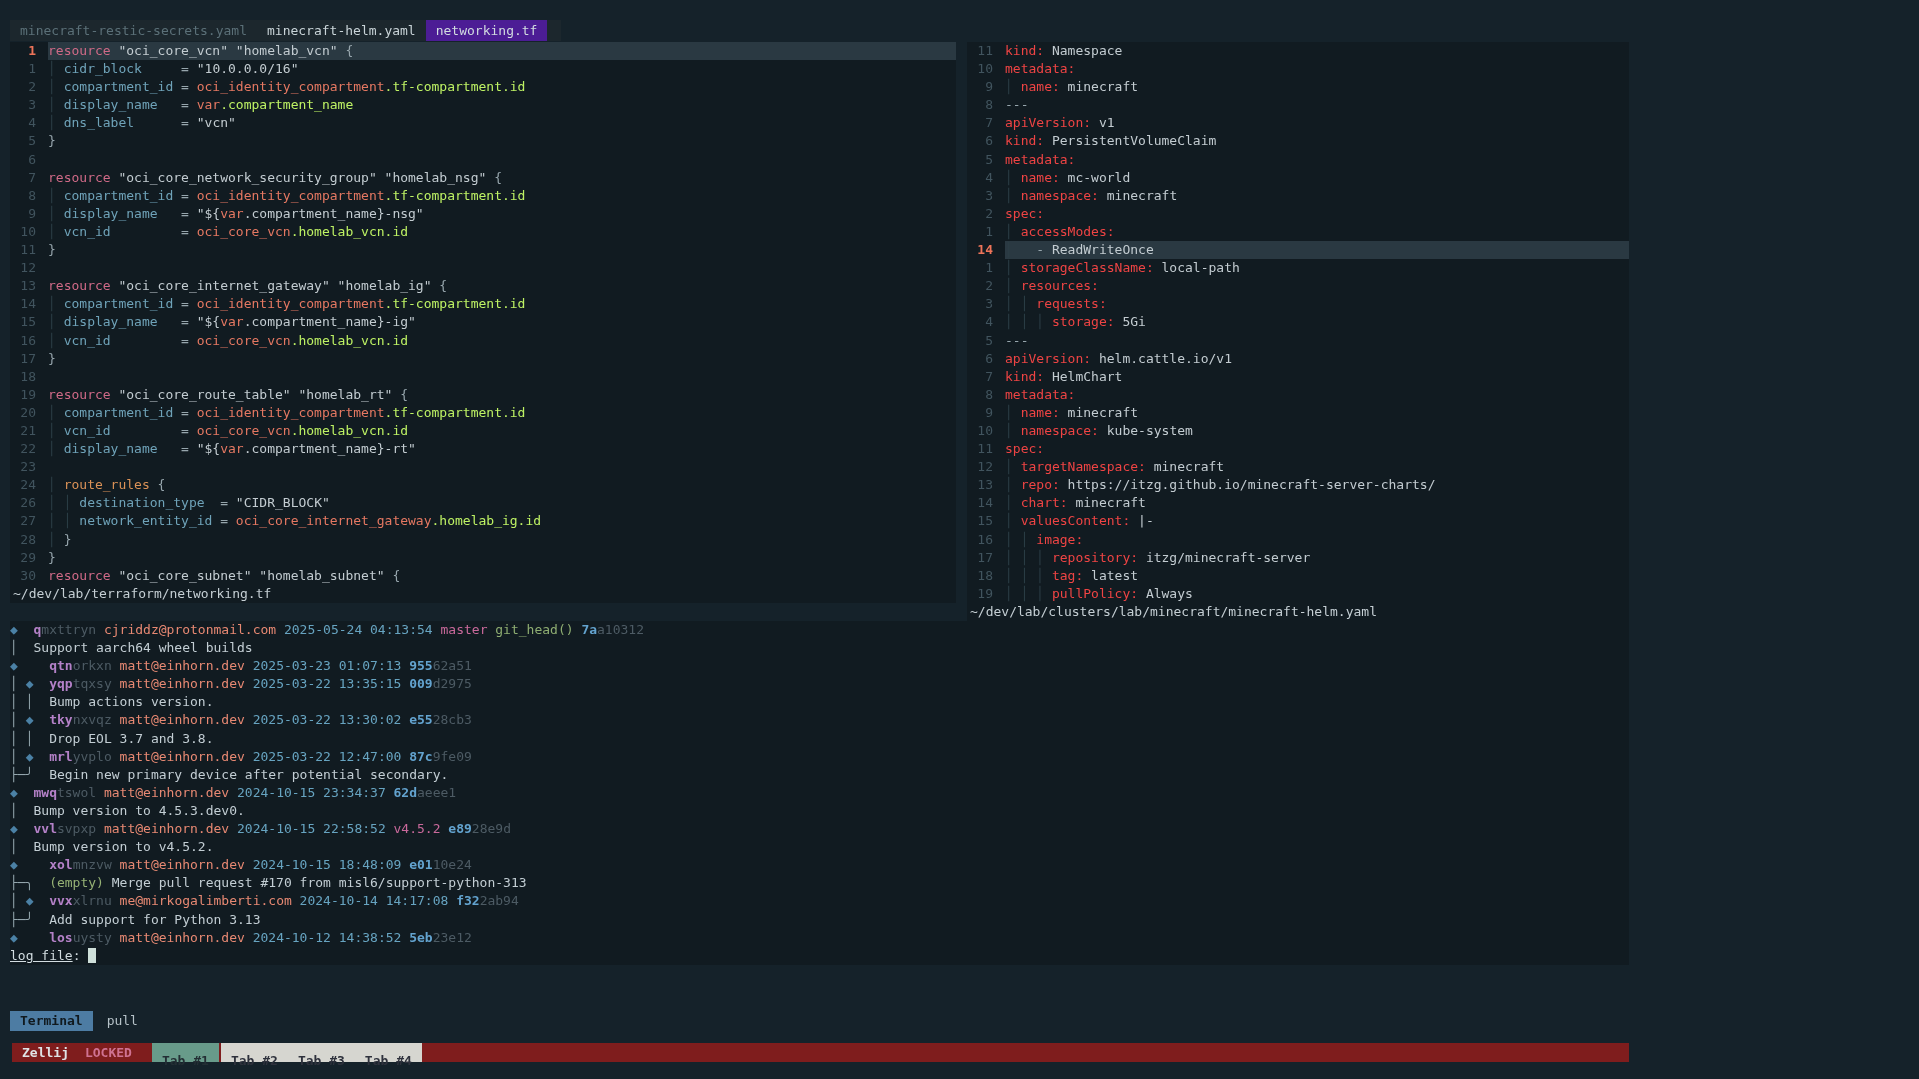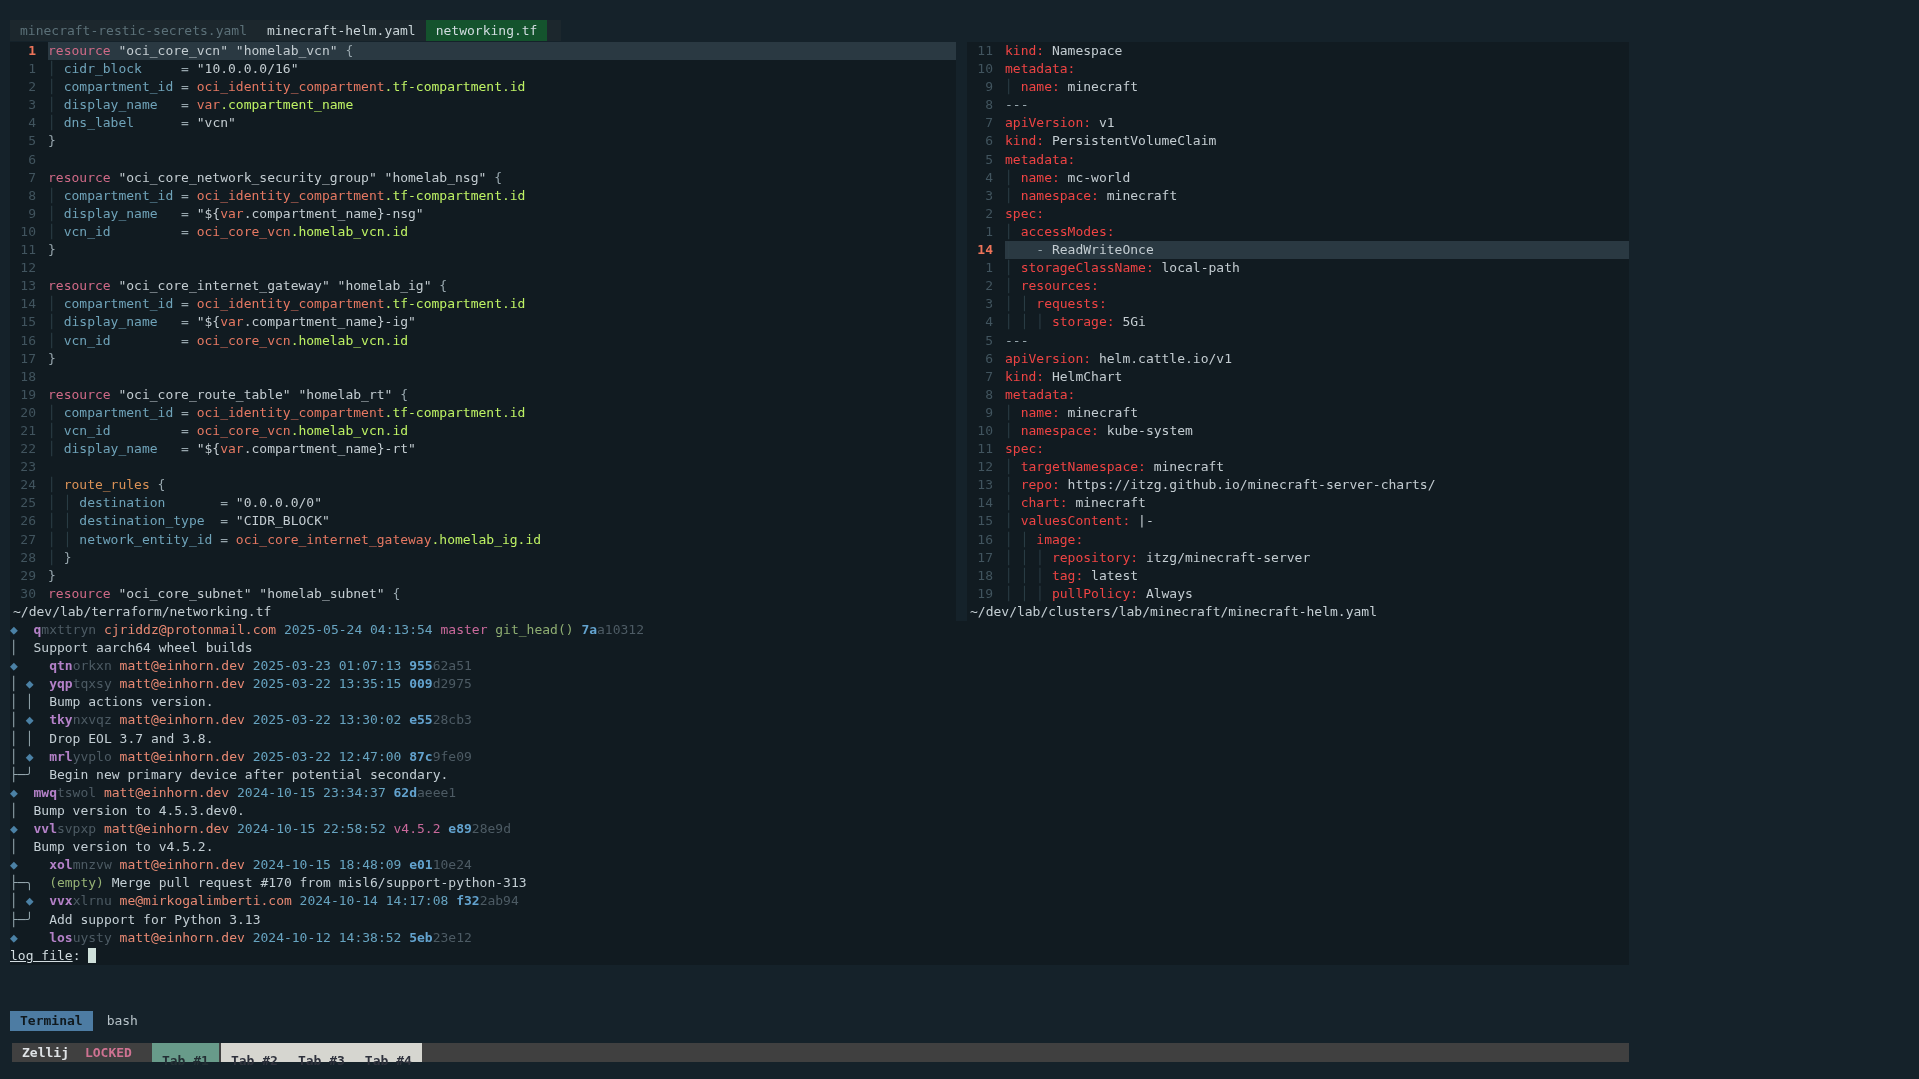--- a/index.html
+++ b/index.html
@@ -5,21 +5,21 @@
   html,body{margin:0;padding:0;background:#15222a;}
   .screen{position:relative;width:1629px;height:1079px;overflow:hidden;
           background:#15222a;
           font-family:"DejaVu Sans Mono","Liberation Mono",monospace;
           font-size:13px;line-height:18.1px;color:#c3ced4;}
   
   .bufferline{position:absolute;left:10px;top:20px;height:21px;line-height:21px;
               display:flex;background:#1c272d;}
   .btab{padding:0 10px;color:#c9d4d8;white-space:pre;}
   .btab.dim{color:#5b7078;}
-  .btab.active{background:#14532d;color:#d2dce0;}
+  .btab.active{background:#4c1d95;color:#d2dce0;}
   .bl-cap{width:14px;background:#1c272d;}
   
   .pane{position:absolute;top:42px;background:#111b21;}
   .pane.left{left:10px;width:946px;}
   .pane.right{left:967px;width:936px;}
   .row{display:flex;height:18.1px;white-space:pre;}
   .gutter{flex:none;width:26px;text-align:right;padding-right:12px;}
   .content{flex:1;min-width:0;}
   .hl .content{background:#2a3942;}
   .ln{color:#41545e;}
@@ -55,21 +55,21 @@
   .prompt{color:#d3dde1;}
   .prompt-u{color:#d3dde1;text-decoration:underline;}
   .cursor{background:#cfe0da;color:#cfe0da;}
   
   .mode-row{position:absolute;left:10px;top:1011px;height:20px;line-height:20px;
             display:flex;align-items:center;white-space:pre;}
   .mode-chip{background:#4d7ca3;color:#10191e;font-weight:bold;padding:0 10px;}
   .shell{color:#b6c2c8;margin-left:14px;}
   
   .zbar{position:absolute;left:12px;top:1043px;width:1891px;height:19px;line-height:19px;
-        background:#404040;display:flex;align-items:stretch;white-space:pre;text-align:center;}
+        background:#7f1d1d;display:flex;align-items:stretch;white-space:pre;text-align:center;}
   .zapp{color:#dfe3e6;font-weight:bold;margin:0 16px 0 10px;}
   .zmode{color:#cf7292;font-weight:bold;margin-right:20px;}
   .ztab{padding:8px 10px;font-weight:bold;}
   .ztab.active{background:#689b8a;color:#232e34;margin-right:2px;}
   .ztab-group{background:#d6d6d0;color:#2e313c;display:flex;}
   .ztab-group .ztab{color:#2e313c;}
 </style>
 </head>
 <body>
 
@@ -102,21 +102,20 @@
         <div class="row"><span class="gutter"><span class="ln">15</span></span><span class="content"><span class="guide">│ </span><span class="attr">display_name</span><span class="punct">   = </span><span class="str">"${</span><span class="ref">var</span><span class="str">.compartment_name}-ig"</span></span></div>
         <div class="row"><span class="gutter"><span class="ln">16</span></span><span class="content"><span class="guide">│ </span><span class="attr">vcn_id</span><span class="punct">         = </span><span class="ref">oci_core_vcn</span><span class="mem">.homelab_vcn.id</span></span></div>
         <div class="row"><span class="gutter"><span class="ln">17</span></span><span class="content"><span class="punct">}</span></span></div>
         <div class="row"><span class="gutter"><span class="ln">18</span></span><span class="content"></span></div>
         <div class="row"><span class="gutter"><span class="ln">19</span></span><span class="content"><span class="kw">resource</span><span class="str"> "oci_core_route_table" "homelab_rt"</span><span class="punct"> {</span></span></div>
         <div class="row"><span class="gutter"><span class="ln">20</span></span><span class="content"><span class="guide">│ </span><span class="attr">compartment_id</span><span class="punct"> = </span><span class="ref">oci_identity_compartment</span><span class="mem">.tf-compartment.id</span></span></div>
         <div class="row"><span class="gutter"><span class="ln">21</span></span><span class="content"><span class="guide">│ </span><span class="attr">vcn_id</span><span class="punct">         = </span><span class="ref">oci_core_vcn</span><span class="mem">.homelab_vcn.id</span></span></div>
         <div class="row"><span class="gutter"><span class="ln">22</span></span><span class="content"><span class="guide">│ </span><span class="attr">display_name</span><span class="punct">   = </span><span class="str">"${</span><span class="ref">var</span><span class="str">.compartment_name}-rt"</span></span></div>
         <div class="row"><span class="gutter"><span class="ln">23</span></span><span class="content"></span></div>
         <div class="row"><span class="gutter"><span class="ln">24</span></span><span class="content"><span class="guide">│ </span><span class="blk">route_rules</span><span class="punct"> {</span></span></div>
-        <div class="row"><span class="gutter"><span class="ln">25</span></span><span class="content"><span class="guide">│ │ </span><span class="attr">destination</span><span class="punct">       = </span><span class="str">"0.0.0.0/0"</span></span></div>
         <div class="row"><span class="gutter"><span class="ln">26</span></span><span class="content"><span class="guide">│ │ </span><span class="attr">destination_type</span><span class="punct">  = </span><span class="str">"CIDR_BLOCK"</span></span></div>
         <div class="row"><span class="gutter"><span class="ln">27</span></span><span class="content"><span class="guide">│ │ </span><span class="attr">network_entity_id</span><span class="punct"> = </span><span class="ref">oci_core_internet_gateway</span><span class="mem">.homelab_ig.id</span></span></div>
         <div class="row"><span class="gutter"><span class="ln">28</span></span><span class="content"><span class="guide">│ </span><span class="punct">}</span></span></div>
         <div class="row"><span class="gutter"><span class="ln">29</span></span><span class="content"><span class="punct">}</span></span></div>
         <div class="row"><span class="gutter"><span class="ln">30</span></span><span class="content"><span class="kw">resource</span><span class="str"> "oci_core_subnet" "homelab_subnet"</span><span class="punct"> {</span></span></div>
       </div>
     <div class="pane-path">~/dev/lab/terraform/networking.tf</div>
   </div>
 
   <div class="pane right">
@@ -175,21 +174,21 @@
         <div class="row"><span class="content"><span class="graph">├─╮</span><span class="desc">  </span><span class="empty">(empty)</span><span class="desc"> Merge pull request #170 from misl6/support-python-313</span></span></div>
         <div class="row"><span class="content"><span class="graph">│ </span><span class="node">◆</span><span class="desc">  </span><span class="cidb">vvx</span><span class="cidd">xlrnu </span><span class="email">me@mirkogalimberti.com </span><span class="date">2024-10-14 14:17:08 </span><span class="oidb">f32</span><span class="oidd">2ab94</span></span></div>
         <div class="row"><span class="content"><span class="graph">├─╯</span><span class="desc">  Add support for Python 3.13</span></span></div>
         <div class="row"><span class="content"><span class="node">◆</span><span class="desc">    </span><span class="cidb">los</span><span class="cidd">uysty </span><span class="email">matt@einhorn.dev </span><span class="date">2024-10-12 14:38:52 </span><span class="oidb">5eb</span><span class="oidd">23e12</span></span></div>
         <div class="row"><span class="content"><span class="prompt-u">log file</span><span class="prompt">: </span><span class="cursor"> </span></span></div>
       </div>
   </div>
 
   <div class="mode-row">
     <span class="mode-chip">Terminal</span>
-    <span class="shell">bash</span>
+    <span class="shell">pull</span>
   </div>
 
   <div class="zbar">
     <span class="zapp">Zellij</span>
     <span class="zmode">LOCKED</span>
     <span class="ztab active">Tab #1</span>
     <span class="ztab-group">
       <span class="ztab">Tab #2</span>
       <span class="ztab">Tab #3</span>
       <span class="ztab">Tab #4</span>

